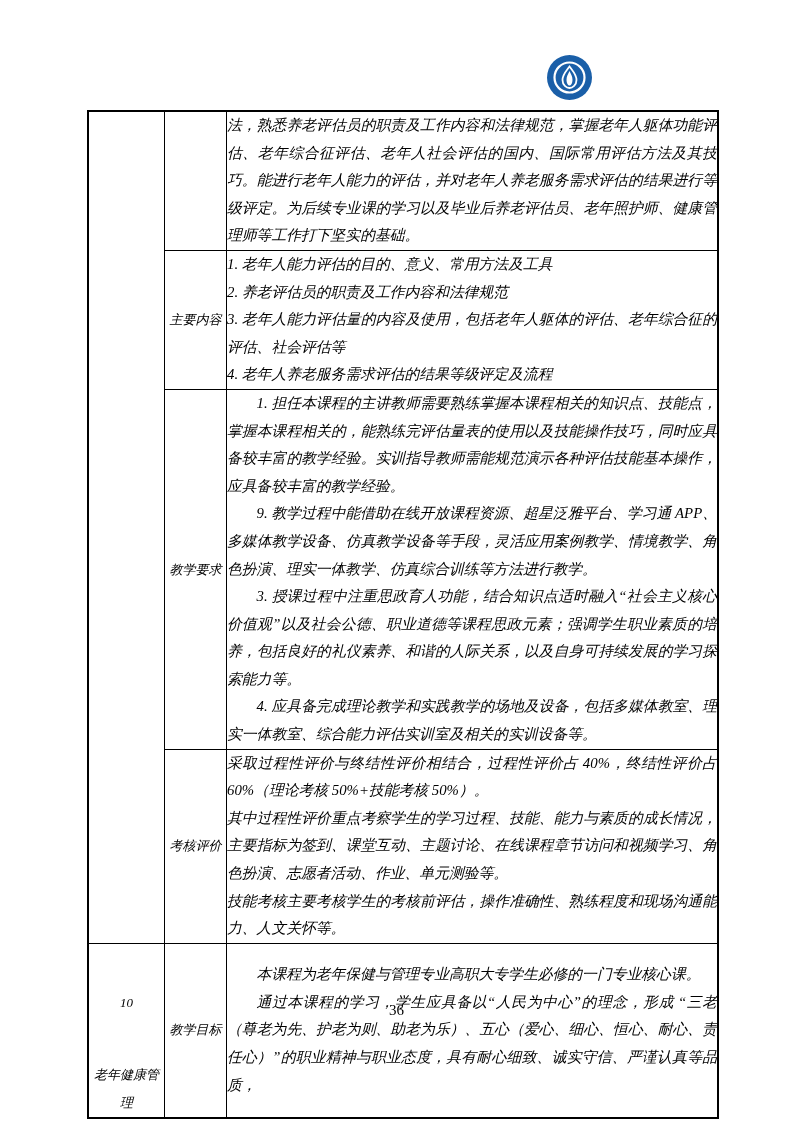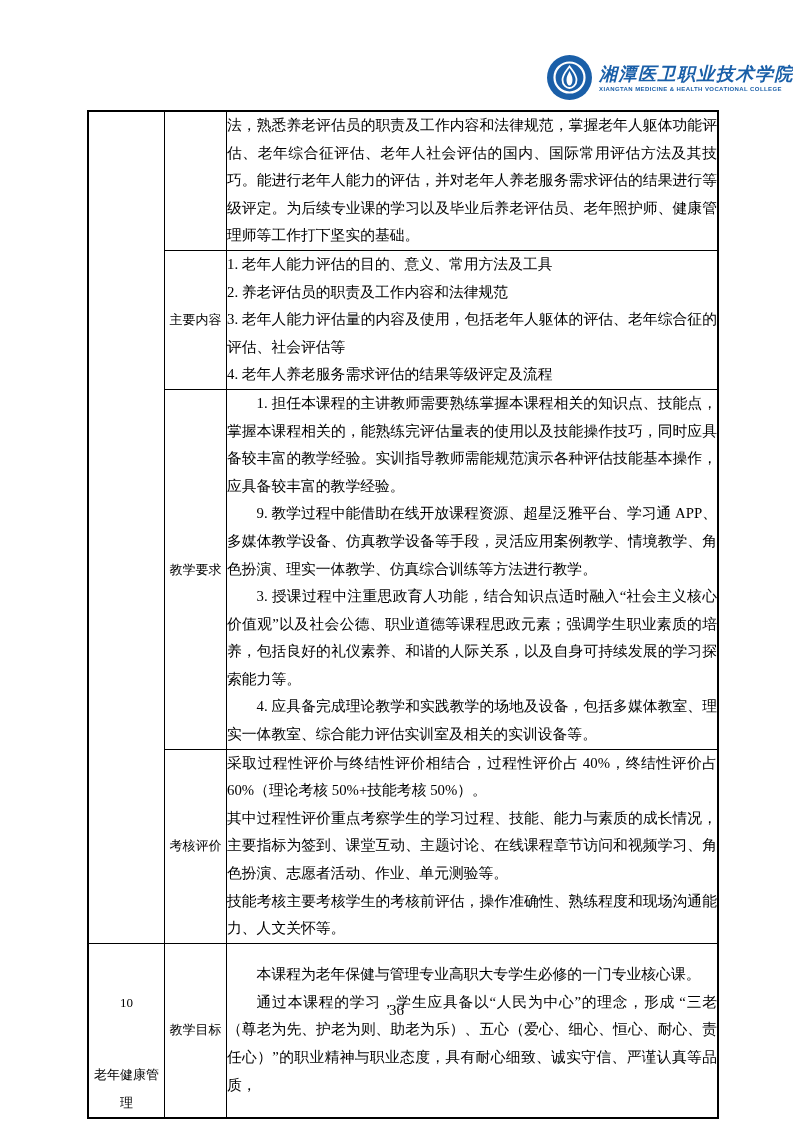--- a/index.html
+++ b/index.html
@@ -19,20 +19,21 @@
   }
   .logo-en{
     font-size:6px;color:#1a5fa8;letter-spacing:0.4px;line-height:8px;white-space:nowrap;
     font-family:"Liberation Sans","DejaVu Sans",sans-serif;font-weight:bold;
   }
   
   table.doc{
     position:absolute;left:87px;top:110px;width:626px;
     border-collapse:collapse;table-layout:fixed;
     border:2px solid #000;
+    font-style:italic;
   }
   table.doc td{border:1px solid #000;padding:0;}
   td.c1{width:75px;text-align:center;vertical-align:middle;}
   td.c2{width:61px;text-align:center;vertical-align:middle;padding:0 14px;}
   td.c3{width:490px;vertical-align:middle;padding:3px 9px 3px 10px;}
   .sect-divider td{border-top:2px solid #000;}
   .label,.section{
     font-size:13px;line-height:27.6px;
   }
   .section div{line-height:27.6px;margin-top:45px;}
@@ -52,24 +53,20 @@
 
 <div>
 
   <div class="logo">
     <svg class="emblem" viewBox="0 0 45 45">
       <circle cx="22.5" cy="22.5" r="22.5" fill="#1a5fa8"></circle>
       <circle cx="22.5" cy="22.5" r="15" fill="none" stroke="#ffffff" stroke-width="2.2"></circle>
       <path d="M22.5 11.5 C18.5 17 15.5 19.5 15.5 25 C15.5 30 19.5 33 22.5 33 C25.5 33 29.5 30 29.5 25 C29.5 19.5 26.5 17 22.5 11.5 Z" fill="none" stroke="#ffffff" stroke-width="1.8"></path>
       <path d="M22.5 16 C20.8 19.5 19.5 21.5 19.5 25 C19.5 28.5 21 30.5 22.5 30.5 C24 30.5 25.5 28.5 25.5 25 C25.5 21.5 24.2 19.5 22.5 16 Z" fill="#ffffff"></path>
     </svg>
-    <div class="logo-text">
-      <div class="logo-cn">湘潭医卫职业技术学院</div>
-      <div class="logo-en">XIANGTAN MEDICINE &amp; HEALTH VOCATIONAL COLLEGE</div>
-    </div>
   </div>
 
   <table class="doc">
 
     <tbody>
         <tr style="height:138px;">
       <td class="c1" rowspan="4"></td>
       <td class="c2"></td>
       <td class="c3">
         <p>法，熟悉养老评估员的职责及工作内容和法律规范，掌握老年人躯体功能评估、老年综合征评估、老年人社会评估的国内、国际常用评估方法及其技巧。能进行老年人能力的评估，并对老年人养老服务需求评估的结果进行等级评定。为后续专业课的学习以及毕业后养老评估员、老年照护师、健康管理师等工作打下坚实的基础。</p>

